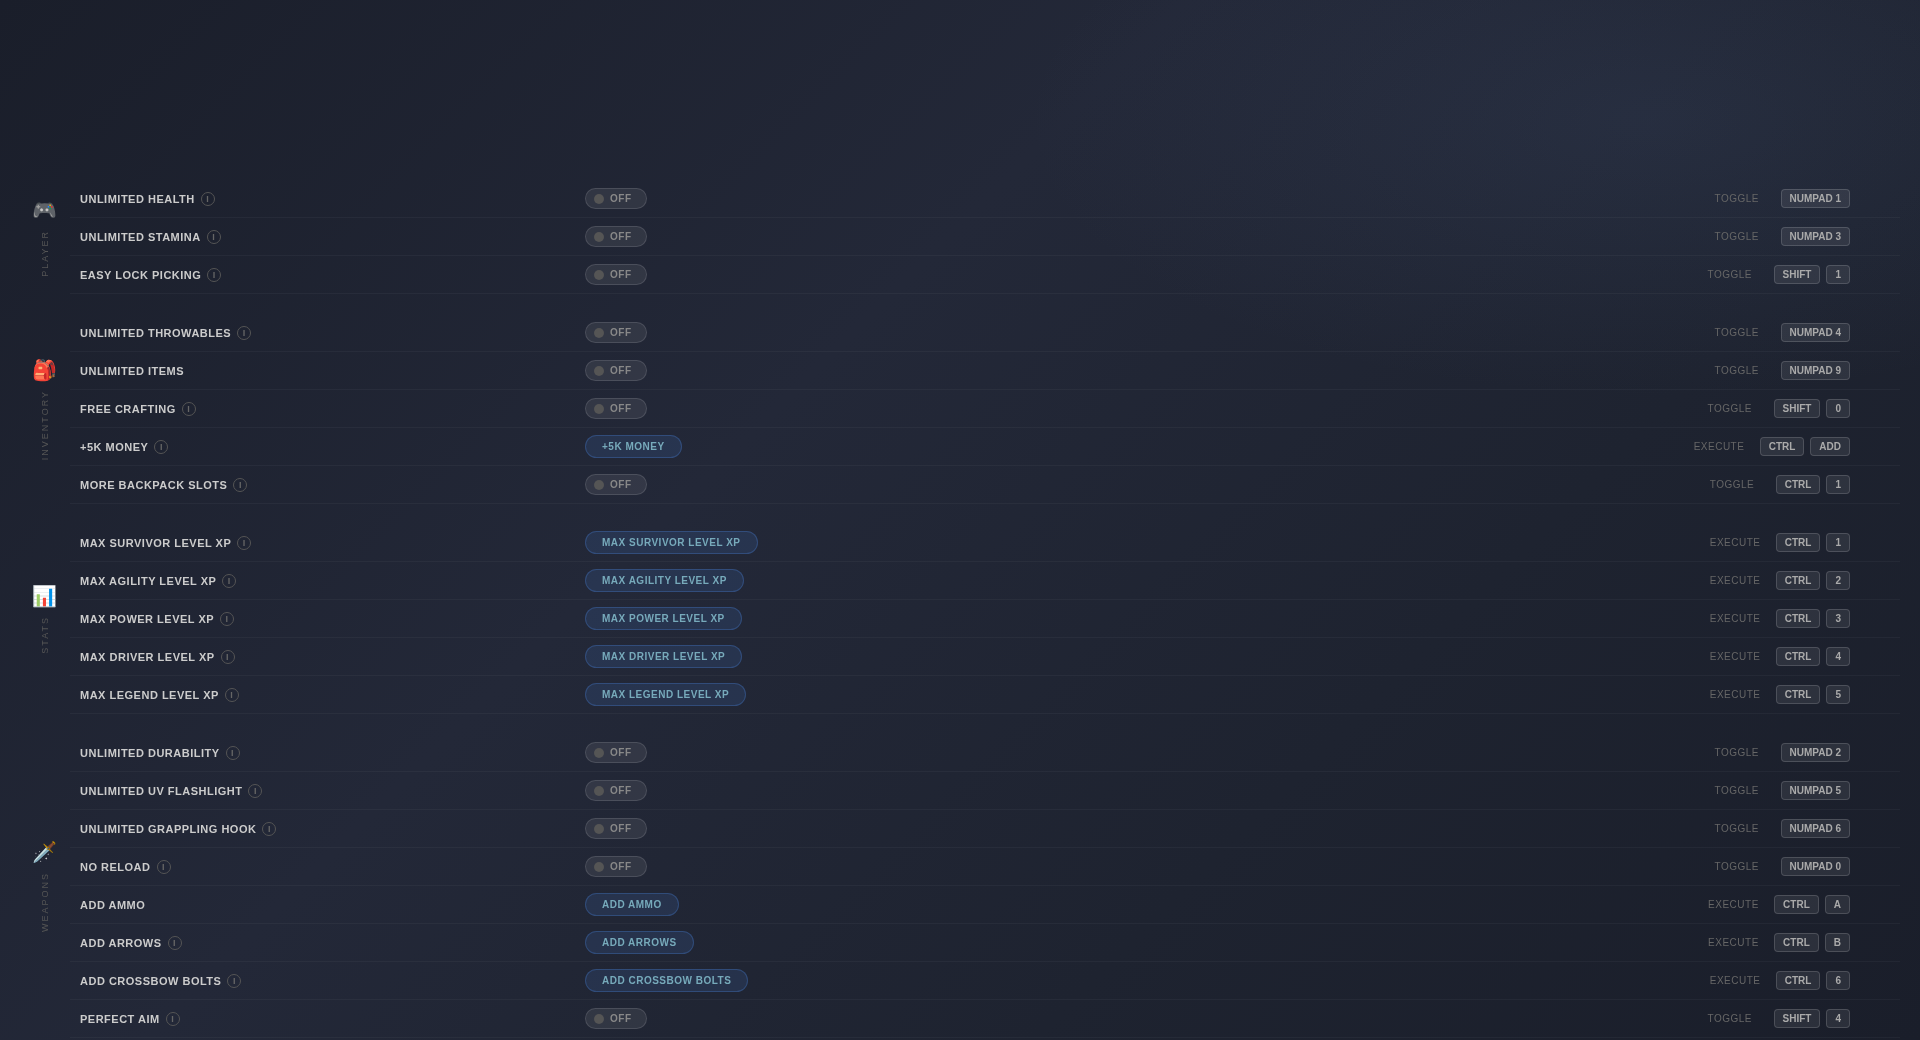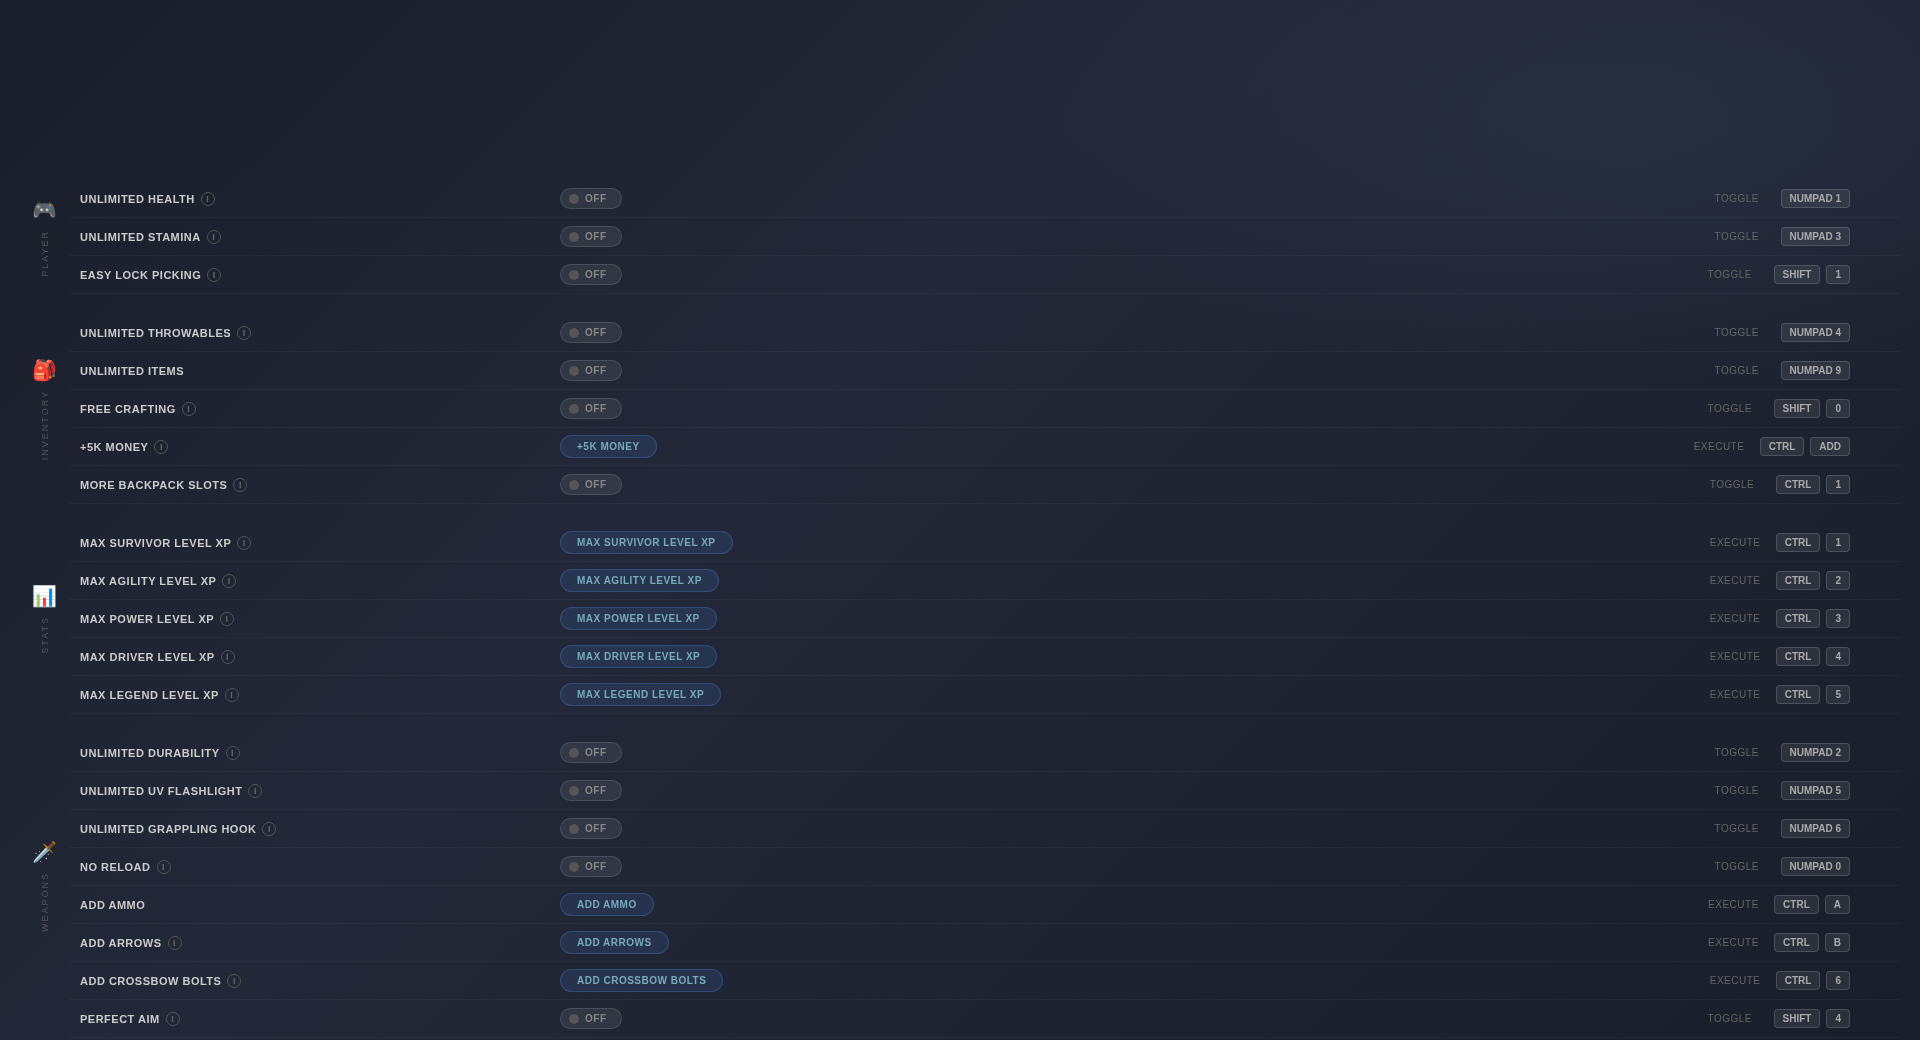--- a/index.html
+++ b/index.html
@@ -233,21 +233,21 @@
     .cheats-area::-webkit-scrollbar { width: 4px; }
     .cheats-area::-webkit-scrollbar-track { background: transparent; }
     .cheats-area::-webkit-scrollbar-thumb { background: #444; border-radius: 2px; }
 
     
     .cheat-row {
       display: flex;
       align-items: center;
       padding: 7px 10px;
       border-bottom: 1px solid rgba(255,255,255,0.04);
-      gap: 0;
+      gap: 25px;
       min-height: 38px;
     }
     .cheat-name {
       flex: 0 0 480px;
       font-size: 11px;
       font-weight: bold;
       color: #ccc;
       text-transform: uppercase;
       letter-spacing: 0.5px;
       display: flex;

